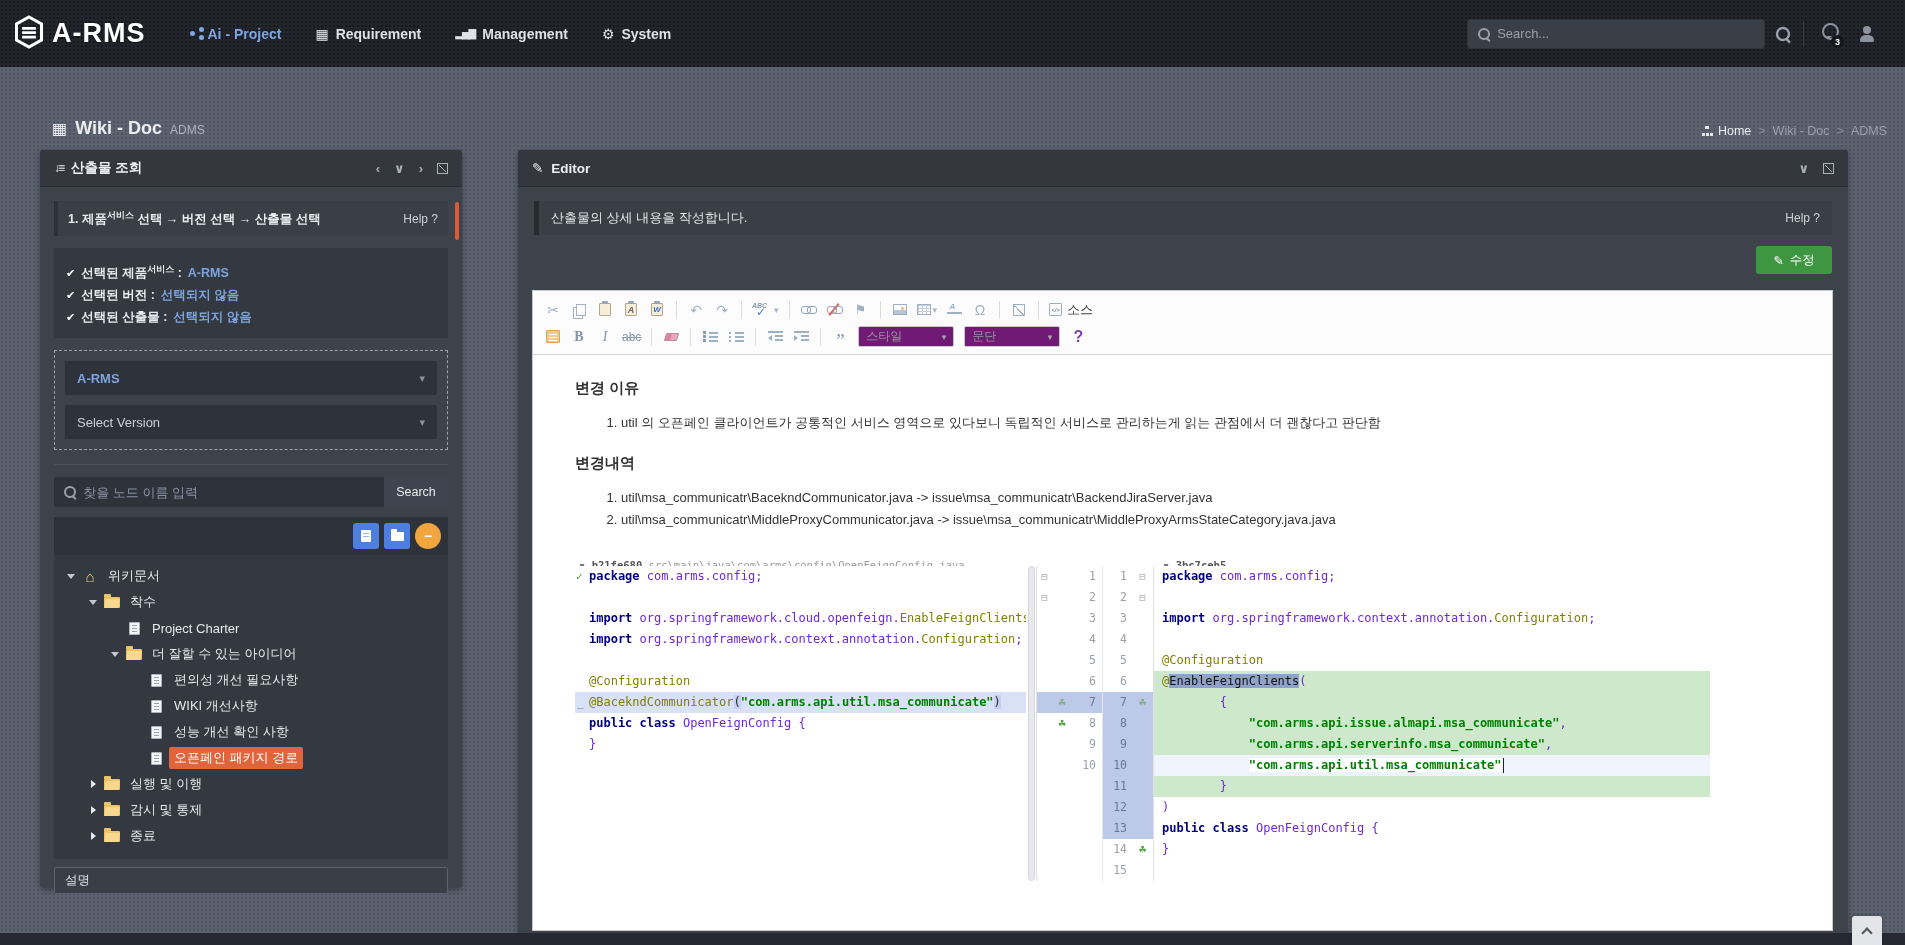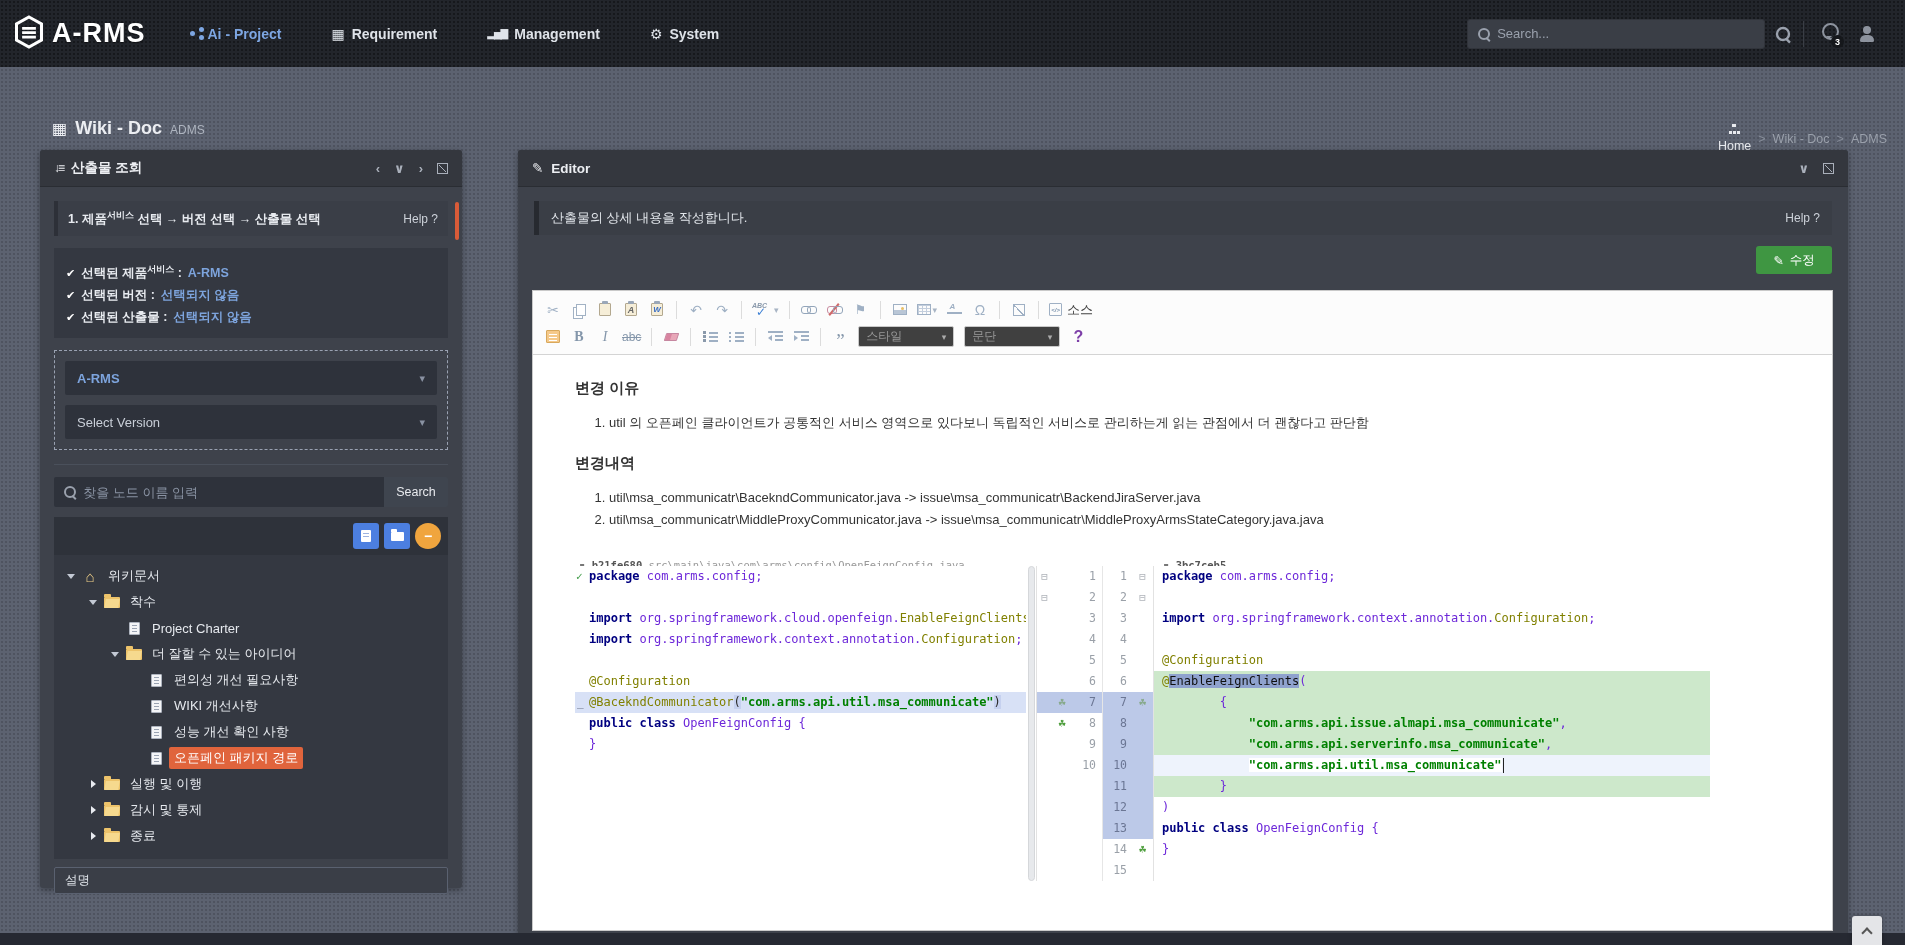--- a/index.html
+++ b/index.html
@@ -6,21 +6,21 @@
   html,body{width:1905px;height:945px;overflow:hidden;}
   body{font-family:"Liberation Sans","DejaVu Sans",sans-serif;background:#5c6270;
        background-image:radial-gradient(rgba(30,33,40,.22) 1px,transparent 1.2px);background-size:4px 4px;position:relative;}
 
   
   #navbar{position:absolute;top:0;left:0;width:100%;height:67px;background:#22252b;
     background-image:radial-gradient(rgba(0,0,0,.35) 1px,transparent 1.2px);background-size:4px 4px;
     display:flex;align-items:center;z-index:50;}
   .nb-logo{display:flex;align-items:center;gap:8px;margin-left:14px;color:#fff;}
   .nb-logo-text{font-size:27px;font-weight:800;letter-spacing:1px;color:#fff;text-shadow:0 1px 2px rgba(0,0,0,.5);}
-  .nb-menu{display:flex;align-items:center;margin-left:28px;gap:18px;}
+  .nb-menu{display:flex;align-items:center;margin-left:28px;gap:2px;}
   .nb-item{display:flex;align-items:center;gap:7px;padding:0 16px;height:67px;font-size:14px;font-weight:bold;color:#dfe3e9;cursor:pointer;}
   .nb-item.active{color:#7da6e2;}
   .nb-right{margin-left:auto;display:flex;align-items:center;margin-right:30px;}
   .nb-search{width:298px;height:30px;background:#3a3e46;border:1px solid #31343b;border-radius:3px;display:flex;align-items:center;padding:0 10px;gap:8px;}
   .nb-search input{background:transparent;border:none;outline:none;color:#cfd4dc;font-size:13px;width:100%;font-family:inherit;}
   .nb-search input::placeholder{color:#9aa1ad;}
   .nb-divider{width:1px;height:26px;background:#3a3e45;margin:0 18px 0 14px;}
   .i-mag{display:inline-block;width:12px;height:12px;position:relative;}
   .i-mag::before{content:"";position:absolute;left:0;top:0;width:8px;height:8px;border:2px solid #9aa1ad;border-radius:50%;}
   .i-mag::after{content:"";position:absolute;left:9px;top:9px;width:5px;height:2px;background:#9aa1ad;transform:rotate(45deg);transform-origin:0 0;}
@@ -32,21 +32,21 @@
     width:13px;height:13px;border-radius:50%;display:flex;align-items:center;justify-content:center;}
   .i-person{display:inline-block;width:16px;height:16px;position:relative;cursor:pointer;}
   .i-person::before{content:"";position:absolute;left:4px;top:0;width:8px;height:8px;background:#8d939e;border-radius:50%;}
   .i-person::after{content:"";position:absolute;left:1px;top:9px;width:14px;height:7px;background:#8d939e;border-radius:7px 7px 2px 2px;}
 
   
   #page-title{position:absolute;left:52px;top:118px;color:#eceef2;font-size:18px;font-weight:bold;display:flex;align-items:baseline;gap:8px;}
   #page-title .grid-glyph{font-size:16px;}
   #page-title .sub{font-size:12px;color:#aeb4bf;font-weight:normal;}
   #breadcrumb{position:absolute;right:18px;top:124px;font-size:12.5px;color:#9aa0ab;display:flex;align-items:center;gap:7px;}
-  #breadcrumb .bc-home{color:#e8eaee;display:flex;align-items:center;gap:5px;cursor:pointer;flex-direction:column;}
+  #breadcrumb .bc-home{color:#e8eaee;display:flex;align-items:center;gap:5px;cursor:pointer;}
   #breadcrumb .bc-sep{color:#868d99;}
   .i-sitemap{display:inline-block;width:11px;height:10px;position:relative;}
   .i-sitemap::before{content:"";position:absolute;left:3px;top:0;width:4px;height:3px;background:#e8eaee;}
   .i-sitemap::after{content:"";position:absolute;left:0;bottom:0;width:3px;height:3px;background:#e8eaee;box-shadow:4px 0 0 #e8eaee,8px 0 0 #e8eaee;}
 
   
   .panel{position:absolute;background:#3e424b;border-radius:3px;box-shadow:0 2px 6px rgba(0,0,0,.35);}
   .p-hd{height:37px;background:#34373e;border-bottom:1px solid #2a2d33;border-radius:3px 3px 0 0;
     display:flex;align-items:center;padding:0 14px;color:#eceef2;font-size:13.5px;font-weight:bold;}
   .p-hd .hd-icons{margin-left:auto;display:flex;align-items:center;gap:14px;color:#aab0bb;font-size:13px;}
@@ -121,21 +121,21 @@
   .tbtn{min-width:24px;height:22px;display:inline-flex;align-items:center;justify-content:center;gap:2px;
      color:#9fb0c4;cursor:pointer;border-radius:2px;font-size:14px;padding:0 3px;}
   .tb-sep{width:1px;height:18px;background:#dcdcdc;margin:0 5px;}
   .tbtn .caret{font-size:9px;color:#a8b4c4;}
   .tbtn.g-b{font-weight:bold;color:#8496aa;font-size:14px;font-family:"Liberation Serif","DejaVu Serif",serif;}
   .tbtn.g-i{font-style:italic;font-family:"Liberation Serif","DejaVu Serif",serif;color:#8496aa;}
   .tbtn.g-st{text-decoration:line-through;font-size:12px;color:#8496aa;}
   .tbtn.g-q{font-family:"Liberation Serif","DejaVu Serif",serif;font-size:19px;color:#8496aa;line-height:0.4;padding-top:8px;}
   .tbtn.g-qm{color:#7d3fa8;font-weight:bold;font-size:16px;}
   .tbtn.g-flag{color:#9fb0c4;font-size:13px;}
-  .tb-select{width:96px;height:21px;border:1px solid #c9c9c9;border-radius:2px;background:#404040;display:flex;align-items:center;
+  .tb-select{width:96px;height:21px;border:1px solid #c9c9c9;border-radius:2px;background:#701a75;display:flex;align-items:center;
      padding:0 7px;font-size:12px;color:#999;margin:0 4px;cursor:pointer;}
   .tb-select .caret{margin-left:auto;font-size:9px;color:#aaa;}
   .src-label{font-size:13px;color:#444;margin-left:3px;}
 
   .cx{position:relative;display:inline-block;}
   .cx-copy{width:10px;height:12px;border:1px solid #a2b2c4;background:#fff;box-shadow:-3px 3px 0 -1px #fff,-3px 3px 0 0 #a2b2c4;margin-left:3px;}
   .cx-paste,.cx-pastea,.cx-pastew{width:12px;height:13px;border:1px solid #b3a88f;background:#f6eed8;border-radius:1px;}
   .cx-paste::before,.cx-pastea::before,.cx-pastew::before{content:"";position:absolute;top:-3px;left:2px;width:6px;height:3px;background:#9aa7b8;border-radius:1px;}
   .cx-pastea::after{content:"A";position:absolute;left:0;right:0;top:1px;text-align:center;font-size:9px;font-weight:bold;color:#666;}
   .cx-pastew::after{content:"W";position:absolute;left:0;right:0;top:1px;text-align:center;font-size:8px;font-weight:bold;color:#3b6fc4;}
@@ -172,21 +172,21 @@
   .cx-outdent,.cx-indent{width:15px;height:11px;
      background:linear-gradient(#9fb0c4,#9fb0c4) 0 0/15px 2px no-repeat,
        linear-gradient(#9fb0c4,#9fb0c4) 7px 4px/8px 2px no-repeat,
        linear-gradient(#9fb0c4,#9fb0c4) 7px 8px/8px 2px no-repeat;}
   .cx-outdent::before{content:"";position:absolute;left:0;top:4px;border-top:3px solid transparent;border-bottom:3px solid transparent;border-right:4px solid #9fb0c4;}
   .cx-indent::before{content:"";position:absolute;left:0;top:4px;border-top:3px solid transparent;border-bottom:3px solid transparent;border-left:4px solid #9fb0c4;}
 
   
   #ed-content{padding:24px 42px;}
   .sec-title{font-size:15px;font-weight:bold;color:#333;margin-bottom:14px;}
-  .ed-ol{margin:0 0 20px 34px;font-size:13px;color:#333;}
+  .ed-ol{margin:0 0 20px 46px;font-size:13px;color:#333;}
   .ed-ol li{line-height:22px;}
 
   
   #diff{width:1135px;margin-top:14px;font-family:"DejaVu Sans Mono",monospace;}
   #diff-header{height:15px;position:relative;font-size:10.5px;color:#999;overflow:hidden;}
   #diff-header .dh{position:absolute;top:8px;white-space:nowrap;}
   #diff-header .hash{color:#555;font-weight:bold;}
   #diff-header .mark{color:#777;}
   #diff-body{display:flex;}
   .dcol{flex:none;}

